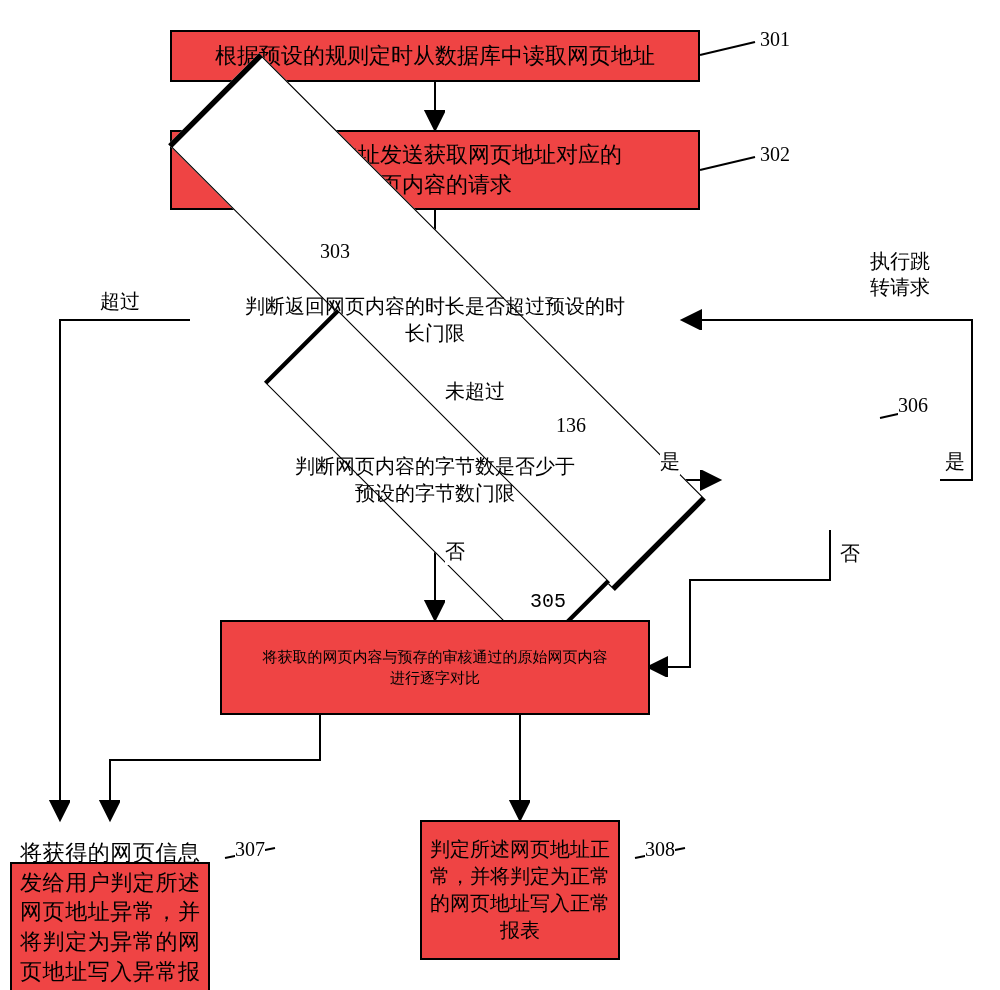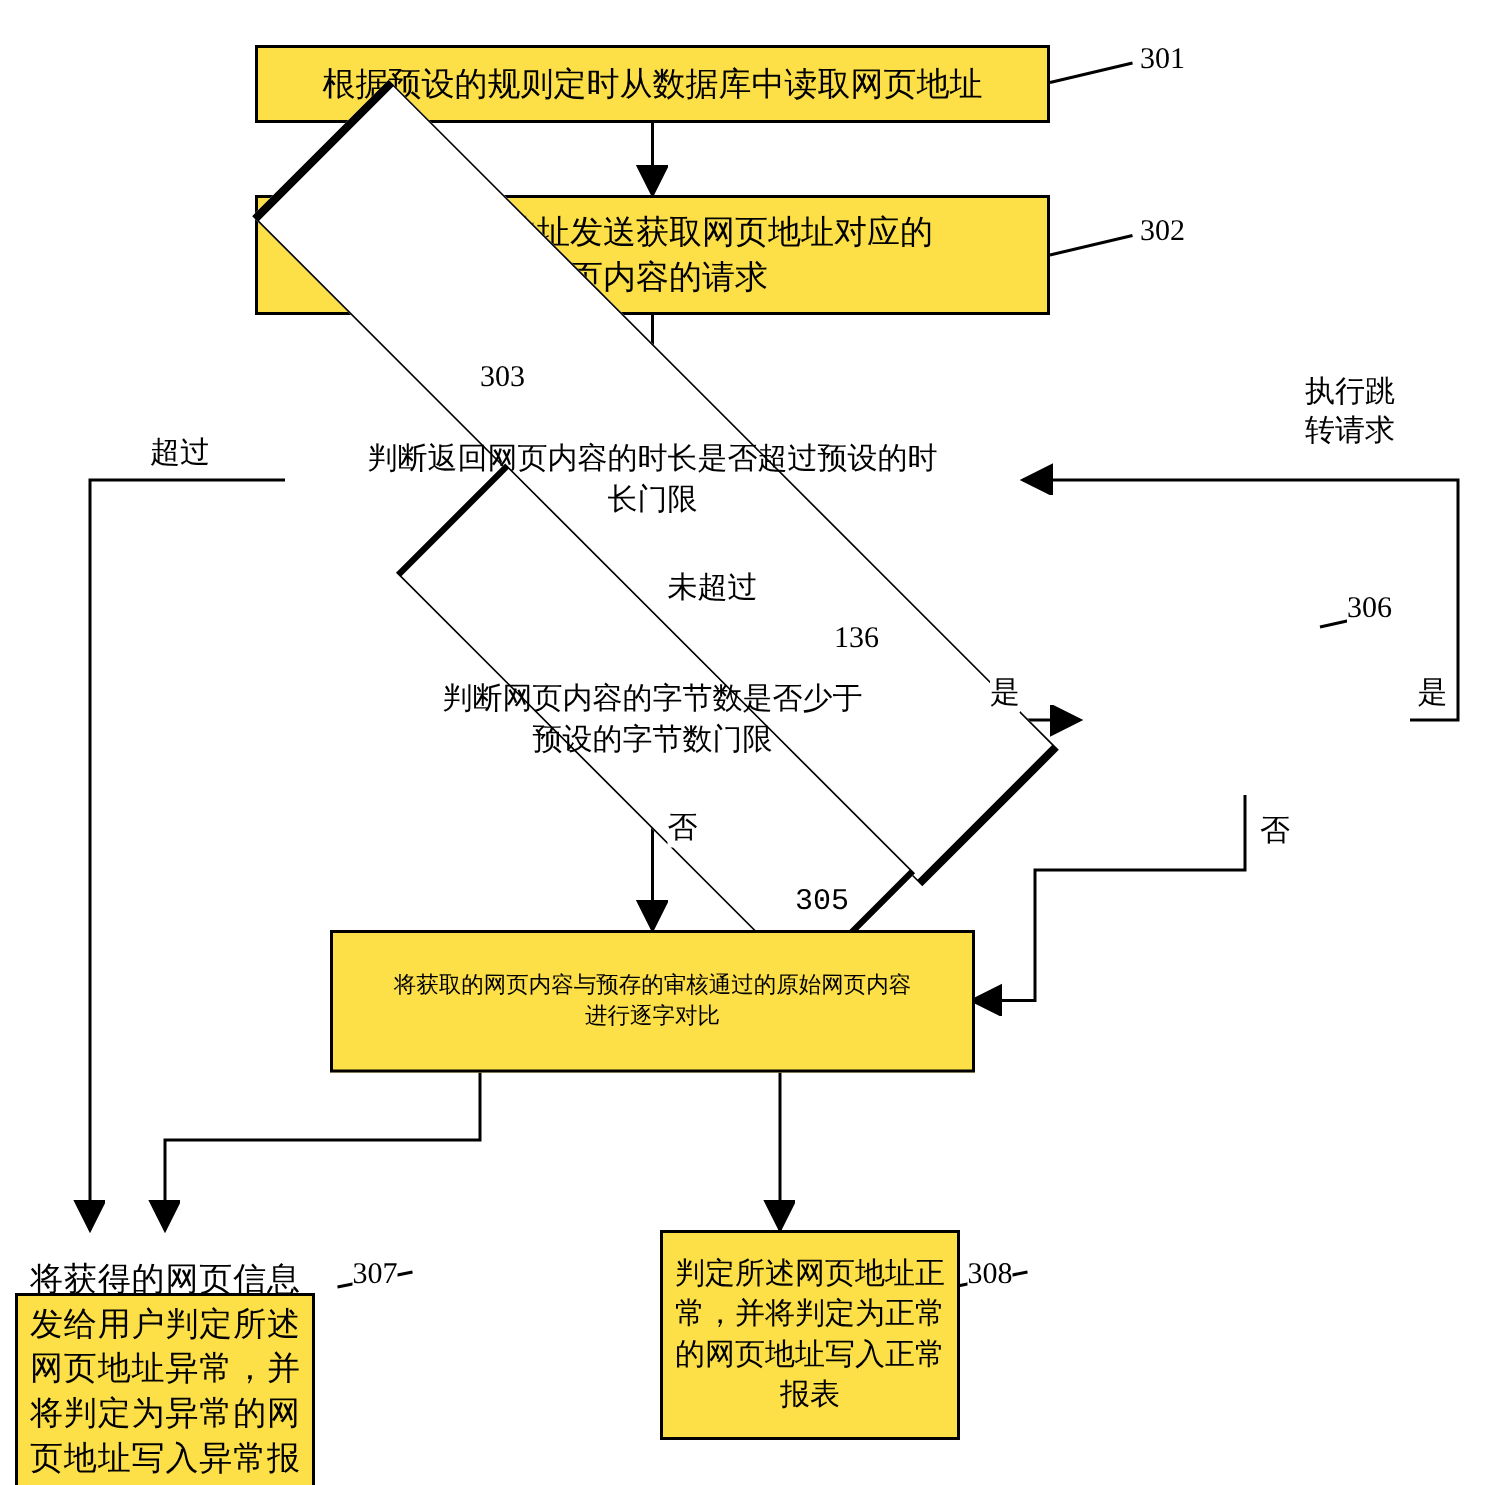--- a/index.html
+++ b/index.html
@@ -17,21 +17,21 @@
   .box {
     position: absolute;
     border: 2px solid #000;
     display: flex;
     align-items: center;
     justify-content: center;
     text-align: center;
     padding: 4px 8px;
     box-sizing: border-box;
     line-height: 1.35;
-    background: #fde047;
+    background: #ef4444;
   }
   
   .diamond {
     position: absolute;
     transform-origin: center center;
   }
   .diamond .shape {
     position: absolute;
     border: 2px solid #000;
     background: #fff;
@@ -162,21 +162,21 @@
       <span>进行逐字对比</span>
     </span>
   </div>
   <div class="label" style="left:530px; top:590px;font-family:Liberation Mono, monospace;">305</div>
 
   <div class="box" style="left:10px; top:862px; width:200px; height:160px; font-size:22px; text-align:justify;">
     <span>将获得的网页信息发给用户判定所述网页地址异常，并将判定为异常的网页地址写入异常报表选定的推荐好友帐号</span>
   </div>
   <div class="label" style="left:235px; top:838px;">307</div>
 
-  <div class="box" style="left:420px; top:820px; width:200px; height:140px; font-size:20px;margin-left:20px;">
+  <div class="box" style="left:420px; top:820px; width:200px; height:140px; font-size:20px;">
     <span>
       <span>判定所述网页地址正</span><br>
       <span>常，并将判定为正常</span><br>
       <span>的网页地址写入正常</span><br>
       <span>报表</span>
     </span>
   </div>
   <div class="label" style="left:645px; top:838px;">308</div>
 
 </div>

